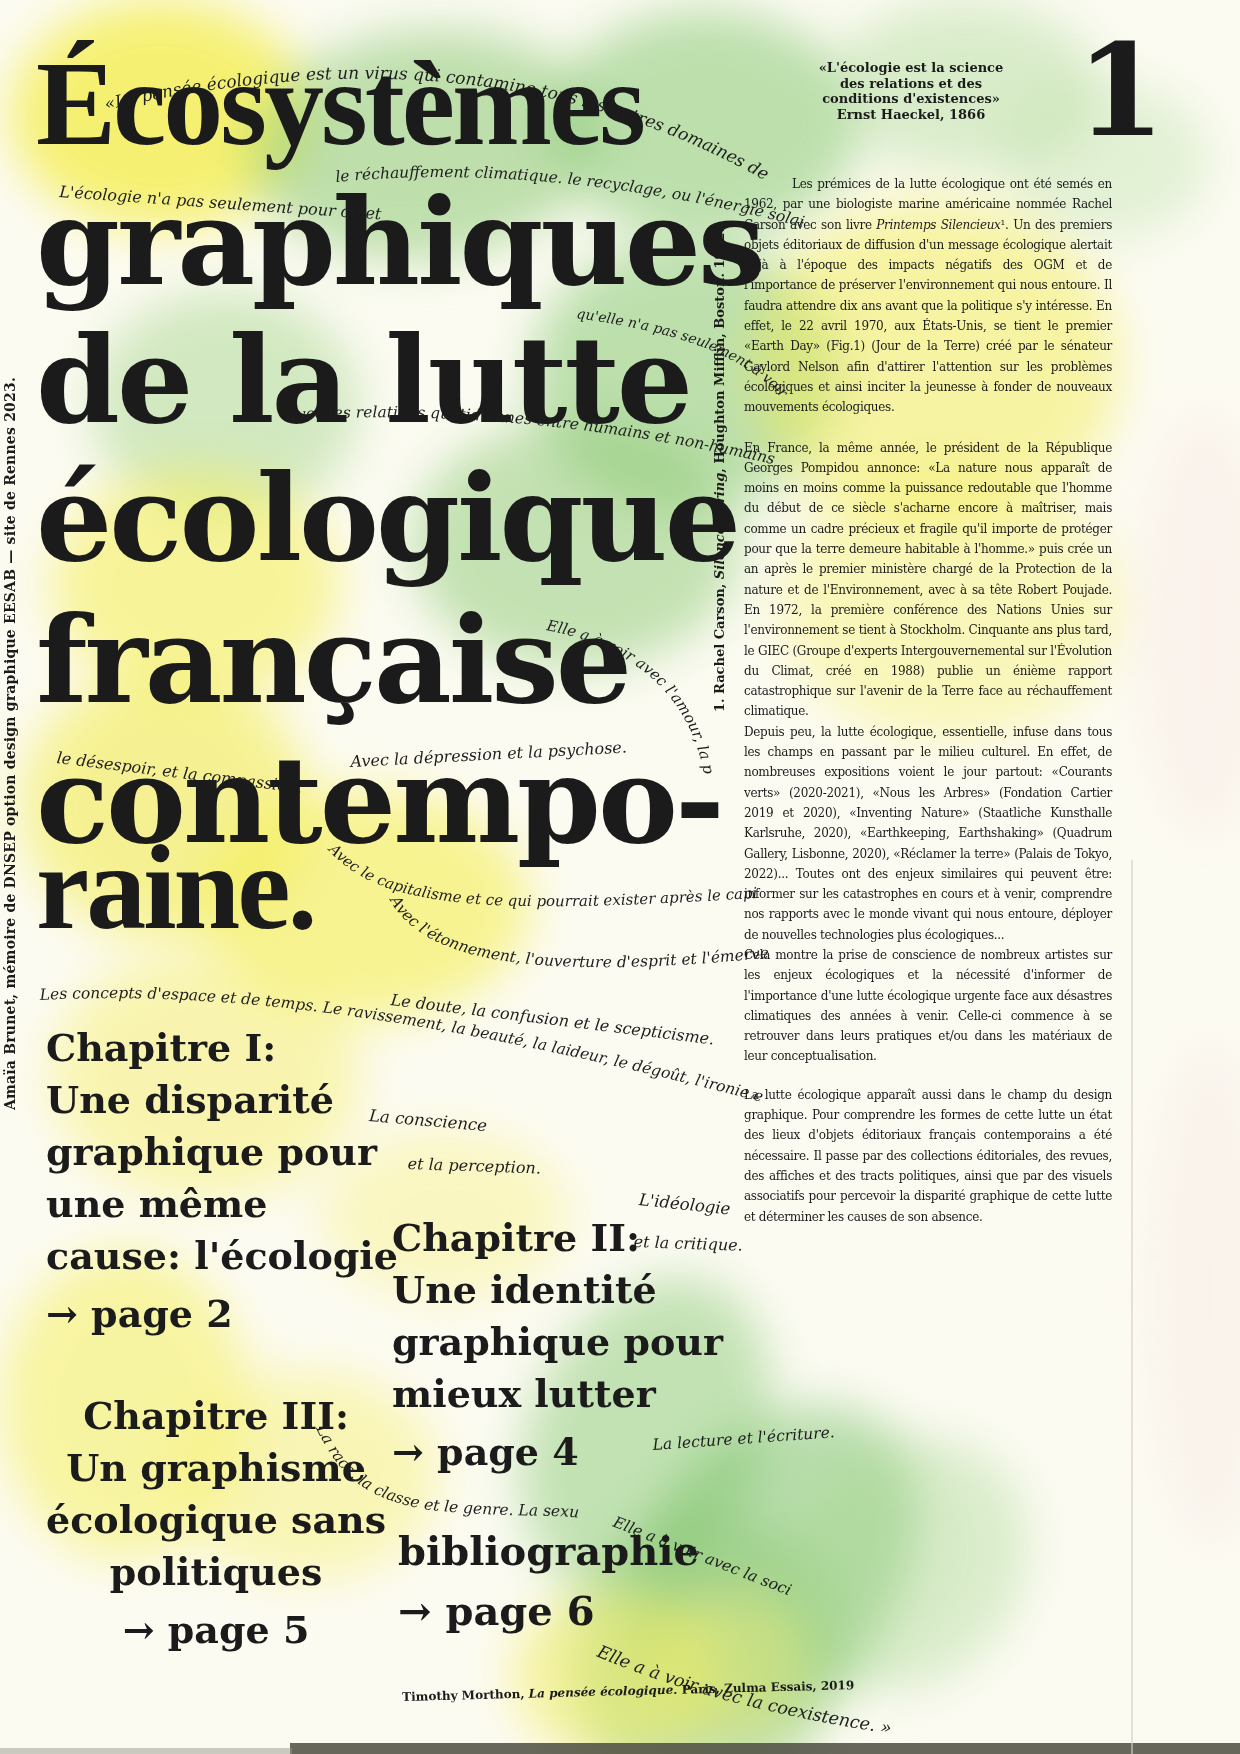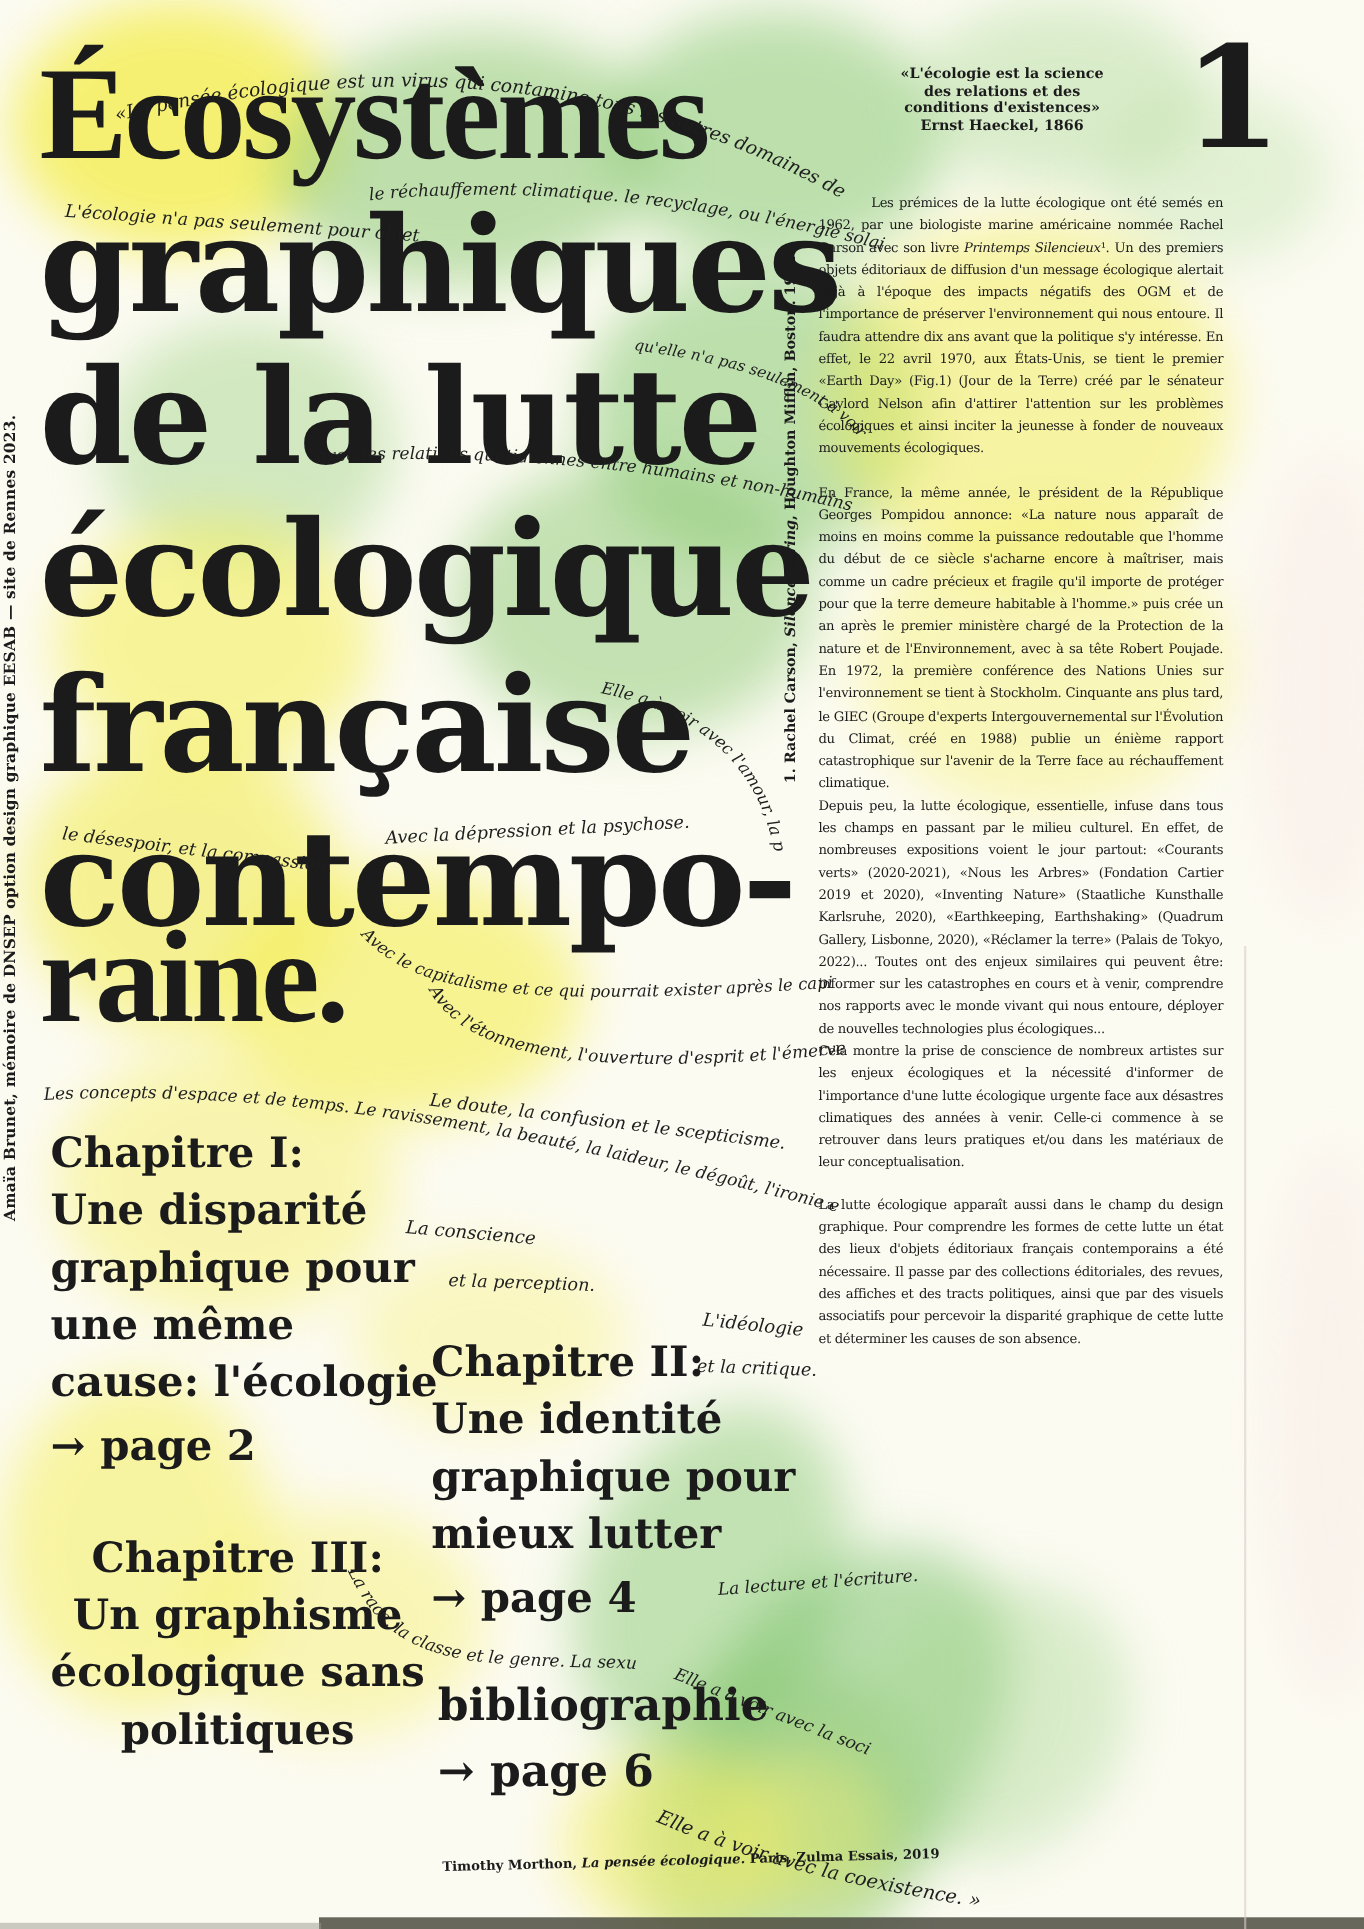--- a/index.html
+++ b/index.html
@@ -158,20 +158,21 @@
   <div>Une identité</div>
   <div>graphique pour</div>
   <div>mieux lutter</div>
   <div class="link">→ page 4</div>
 </div>
 <div class="chapter ch3">
   <div>Chapitre III:</div>
   <div>Un graphisme</div>
   <div>écologique sans</div>
   <div>politiques</div>
+  <div class="link">→ page 5</div>
 </div>
 <div class="chapter ch4">
   <div>bibliographie</div>
   <div class="link">→ page 6</div>
 </div>
 
 <span class="sc s1">L'écologie n'a pas seulement pour objet</span>
 <span class="sc s6">le désespoir, et la compassion.</span>
 <span class="sc s7">Avec la dépression et la psychose.</span>
 <span class="sc s10">Le doute, la confusion et le scepticisme.</span>

